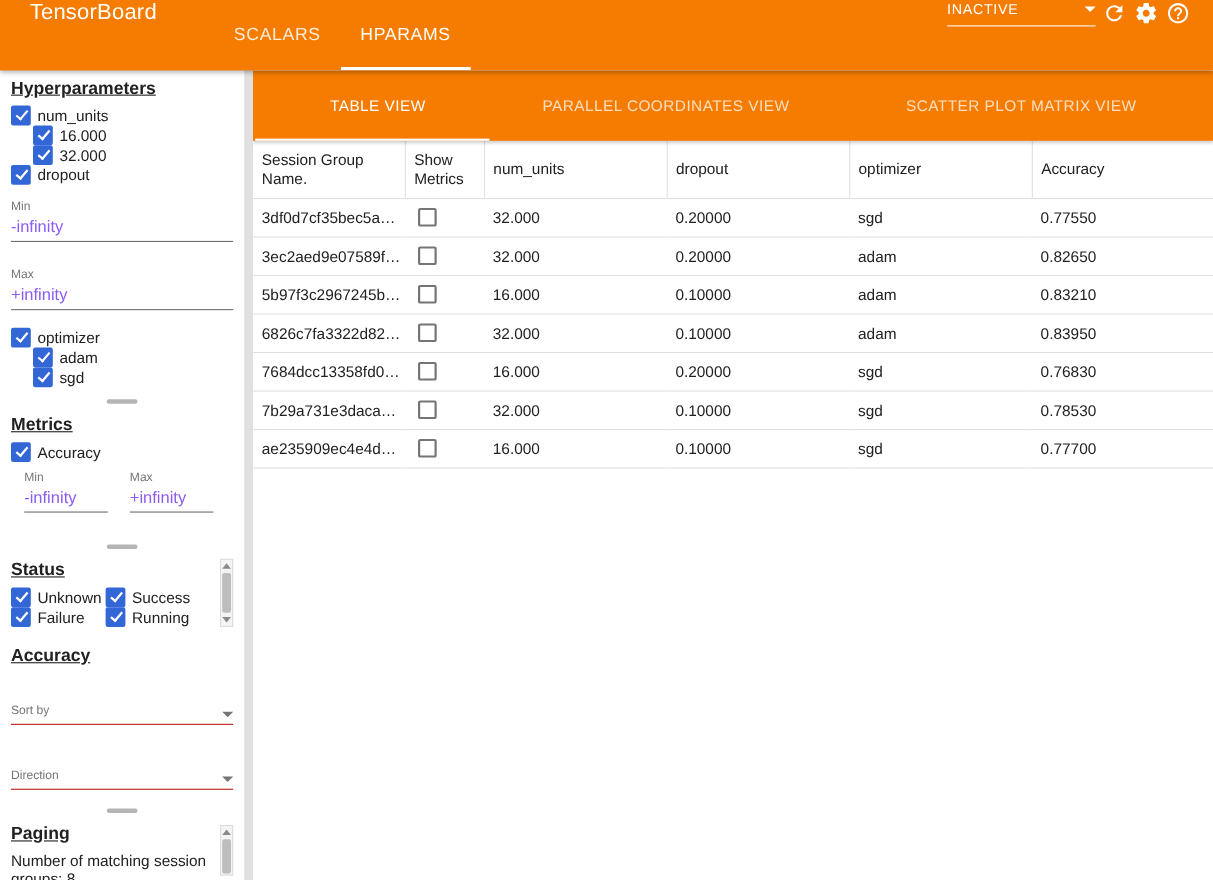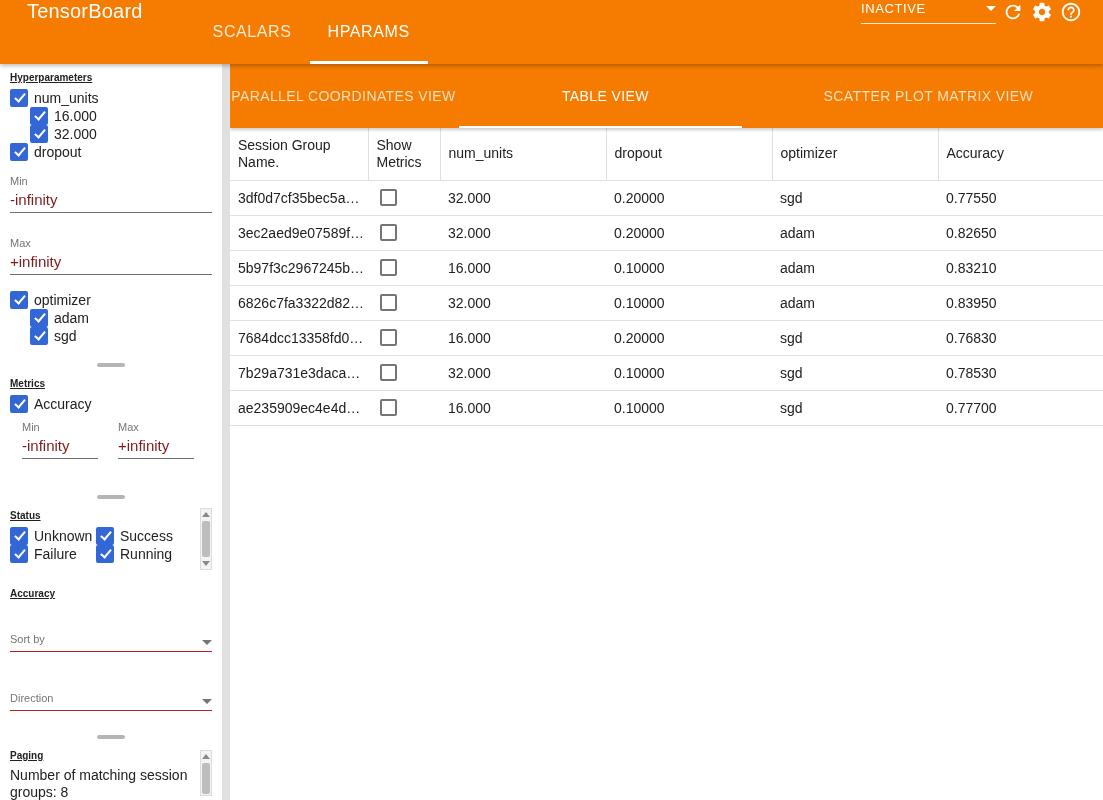--- a/index.html
+++ b/index.html
@@ -32,39 +32,39 @@
   .icon-btn { background: none; border: 0; width: 24px; height: 24px; padding: 0; cursor: pointer; }
   .icon-btn svg { width: 22px; height: 22px; fill: #fff; display: block; margin: auto; }
 
   
   .content { display: flex; height: 736px; background: #e0e0e0; }
   .sidebar { width: 222px; background: #fff; display: flex; flex-direction: column; overflow: hidden; flex: none; }
   .main { flex: 1; margin-left: 8px; background: #fff; display: flex; flex-direction: column; overflow: hidden; }
 
   
   .pane { background: #fff; padding: 0 10px; position: relative; flex: none; overflow: hidden; }
-  .pane-heading { font-size: 10px; font-weight: bold; text-decoration: underline; margin: 8px 0 6px; color: #212121; }
+  .pane-heading { font-size: 16px; font-weight: bold; text-decoration: underline; margin: 8px 0 6px; color: #212121; }
   .cb-row { display: flex; align-items: center; height: 18px; gap: 6px; cursor: pointer; }
   .cb-row.indent { padding-left: 20px; }
   .cb-row.gap-top { margin-top: 16px; }
   .cb {
     width: 18px; height: 18px; flex: none;
     border: 2px solid #757575; border-radius: 2px; background: #fff;
   }
   .cb.checked { background: #3367d6; border-color: #3367d6; }
   .cb.checked::after {
     content: ""; display: block; width: 4px; height: 9px;
     border: solid #fff; border-width: 0 2px 2px 0;
     transform: rotate(40deg); margin: 0 0 0 5px;
   }
   .cb-label { font-size: 14px; color: #212121; }
   .field-label { display: block; font-size: 11px; color: #757575; margin-top: 14px; }
   .field-label.max-gap { margin-top: 24px; }
   .text-field {
-    font-size: 15px; color: #7f1d1d; border-bottom: 1px solid #6f6f6f;
+    font-size: 15px; color: #8b5cf6; border-bottom: 1px solid #6f6f6f;
     padding: 2px 0 4px; margin-top: 2px; width: 100%; cursor: text;
   }
   .minmax-row { display: flex; gap: 20px; padding-left: 12px; margin-top: 8px; }
   .minmax-col { width: 76px; }
   .minmax-col .field-label { margin-top: 0; }
   .drag-handle { height: 10px; background: #fff; display: flex; align-items: center; justify-content: center; flex: none; cursor: row-resize; }
   .drag-handle span { width: 28px; height: 4px; background: #b5b5b5; border-radius: 2px; }
 
   .status-grid { display: grid; grid-template-columns: 86px 1fr; margin-top: 6px; }
   .vscroll {
@@ -272,22 +272,22 @@
         <span class="sb-arrow up"></span>
         <span class="sb-thumb"></span>
       </div>
     </section>
 
   </aside>
 
   <main class="main">
 
     <div class="view-tabs">
+      <div class="view-tab active">TABLE VIEW</div>
       <div class="view-tab">PARALLEL COORDINATES VIEW</div>
-      <div class="view-tab active">TABLE VIEW</div>
       <div class="view-tab">SCATTER PLOT MATRIX VIEW</div>
     </div>
 
     <div class="table-wrap">
       <table>
         <colgroup>
           <col style="width:138px">
             <col style="width:72px">
             <col style="width:166px">
           <col style="width:166px">

